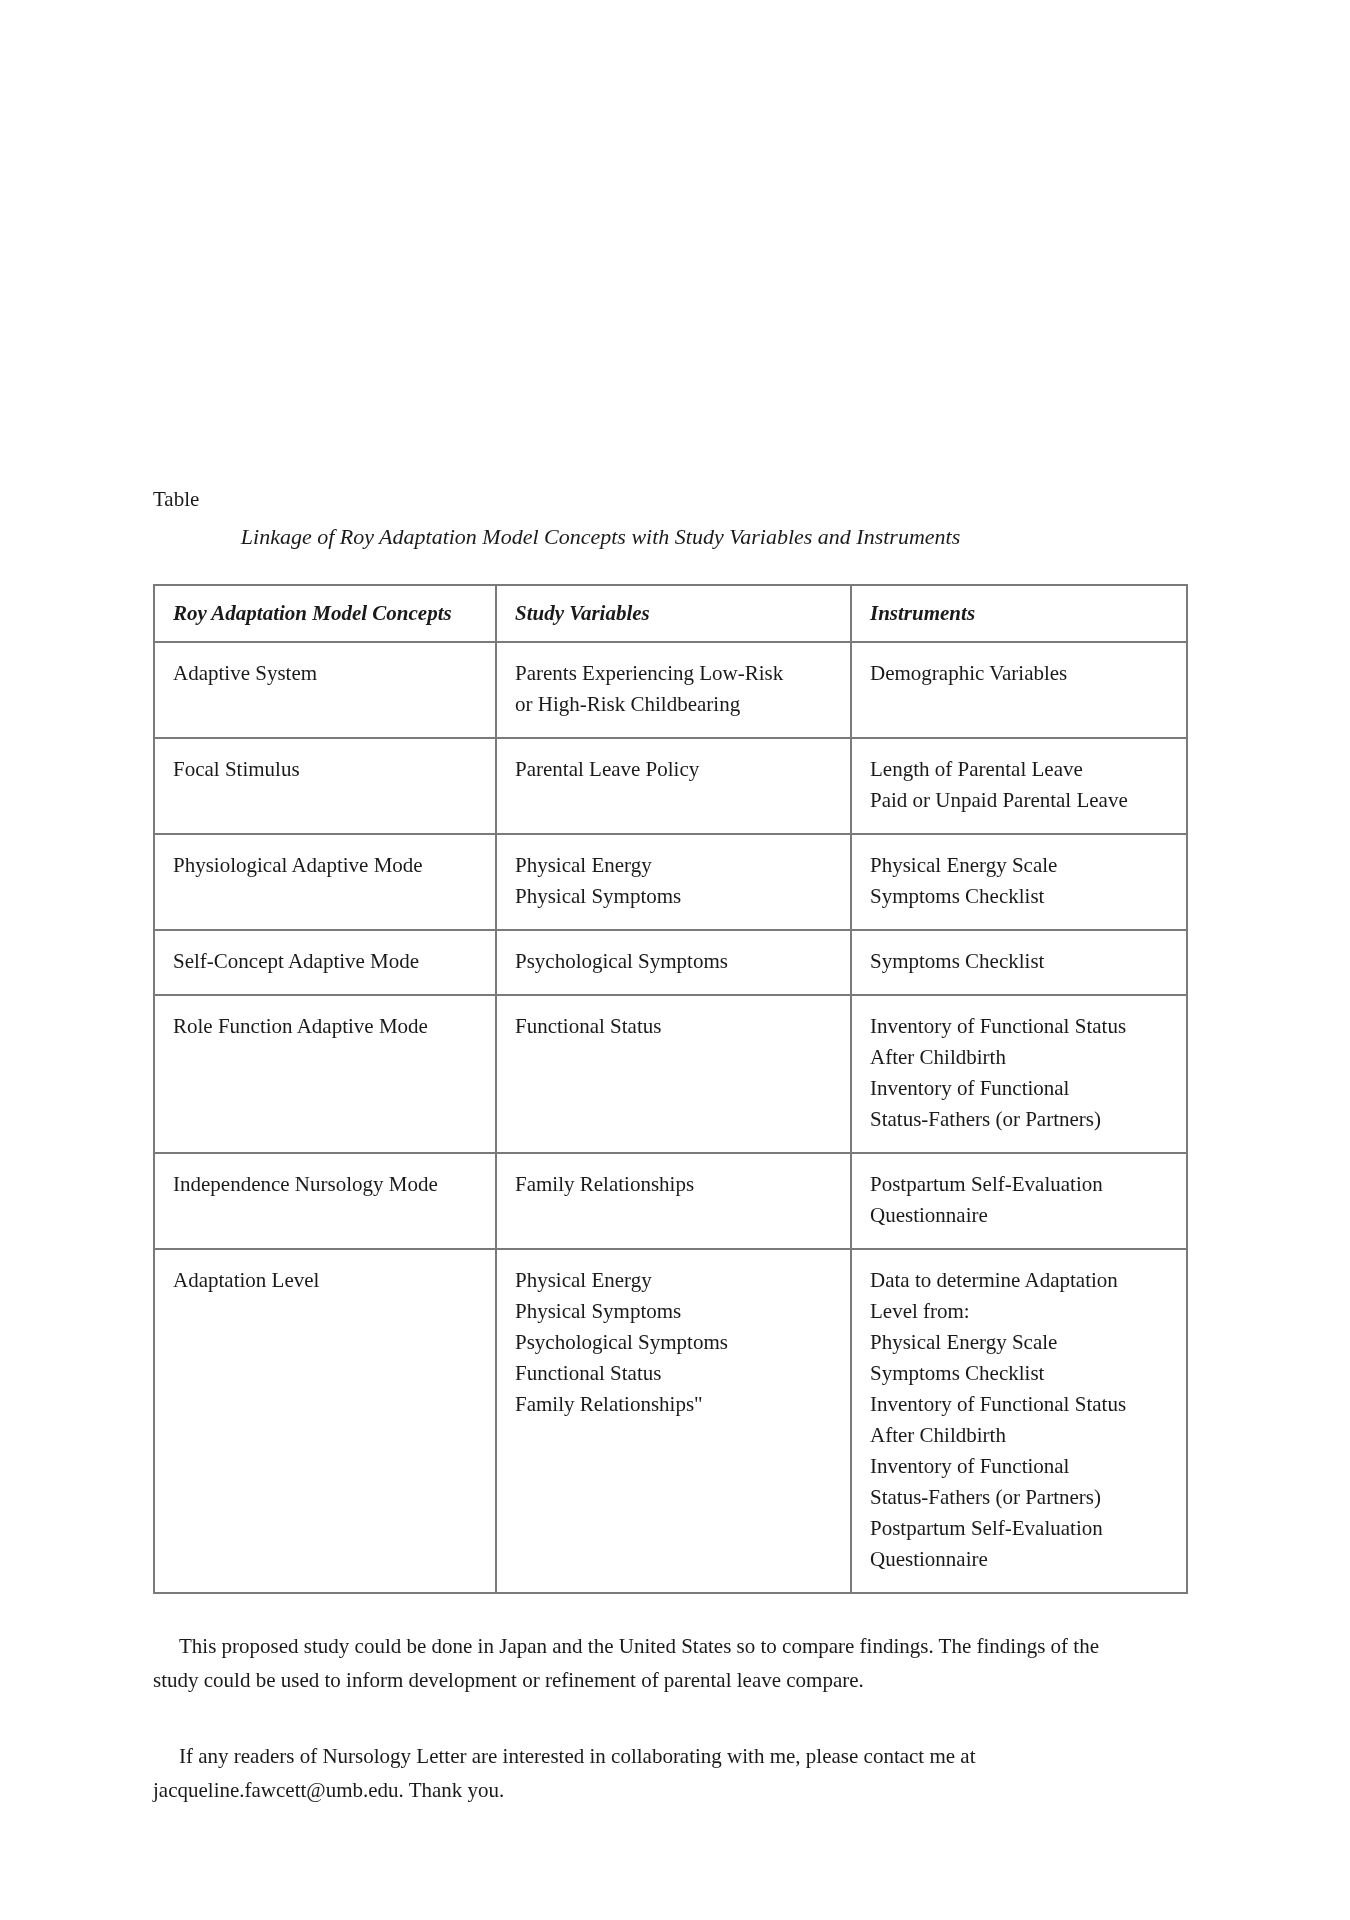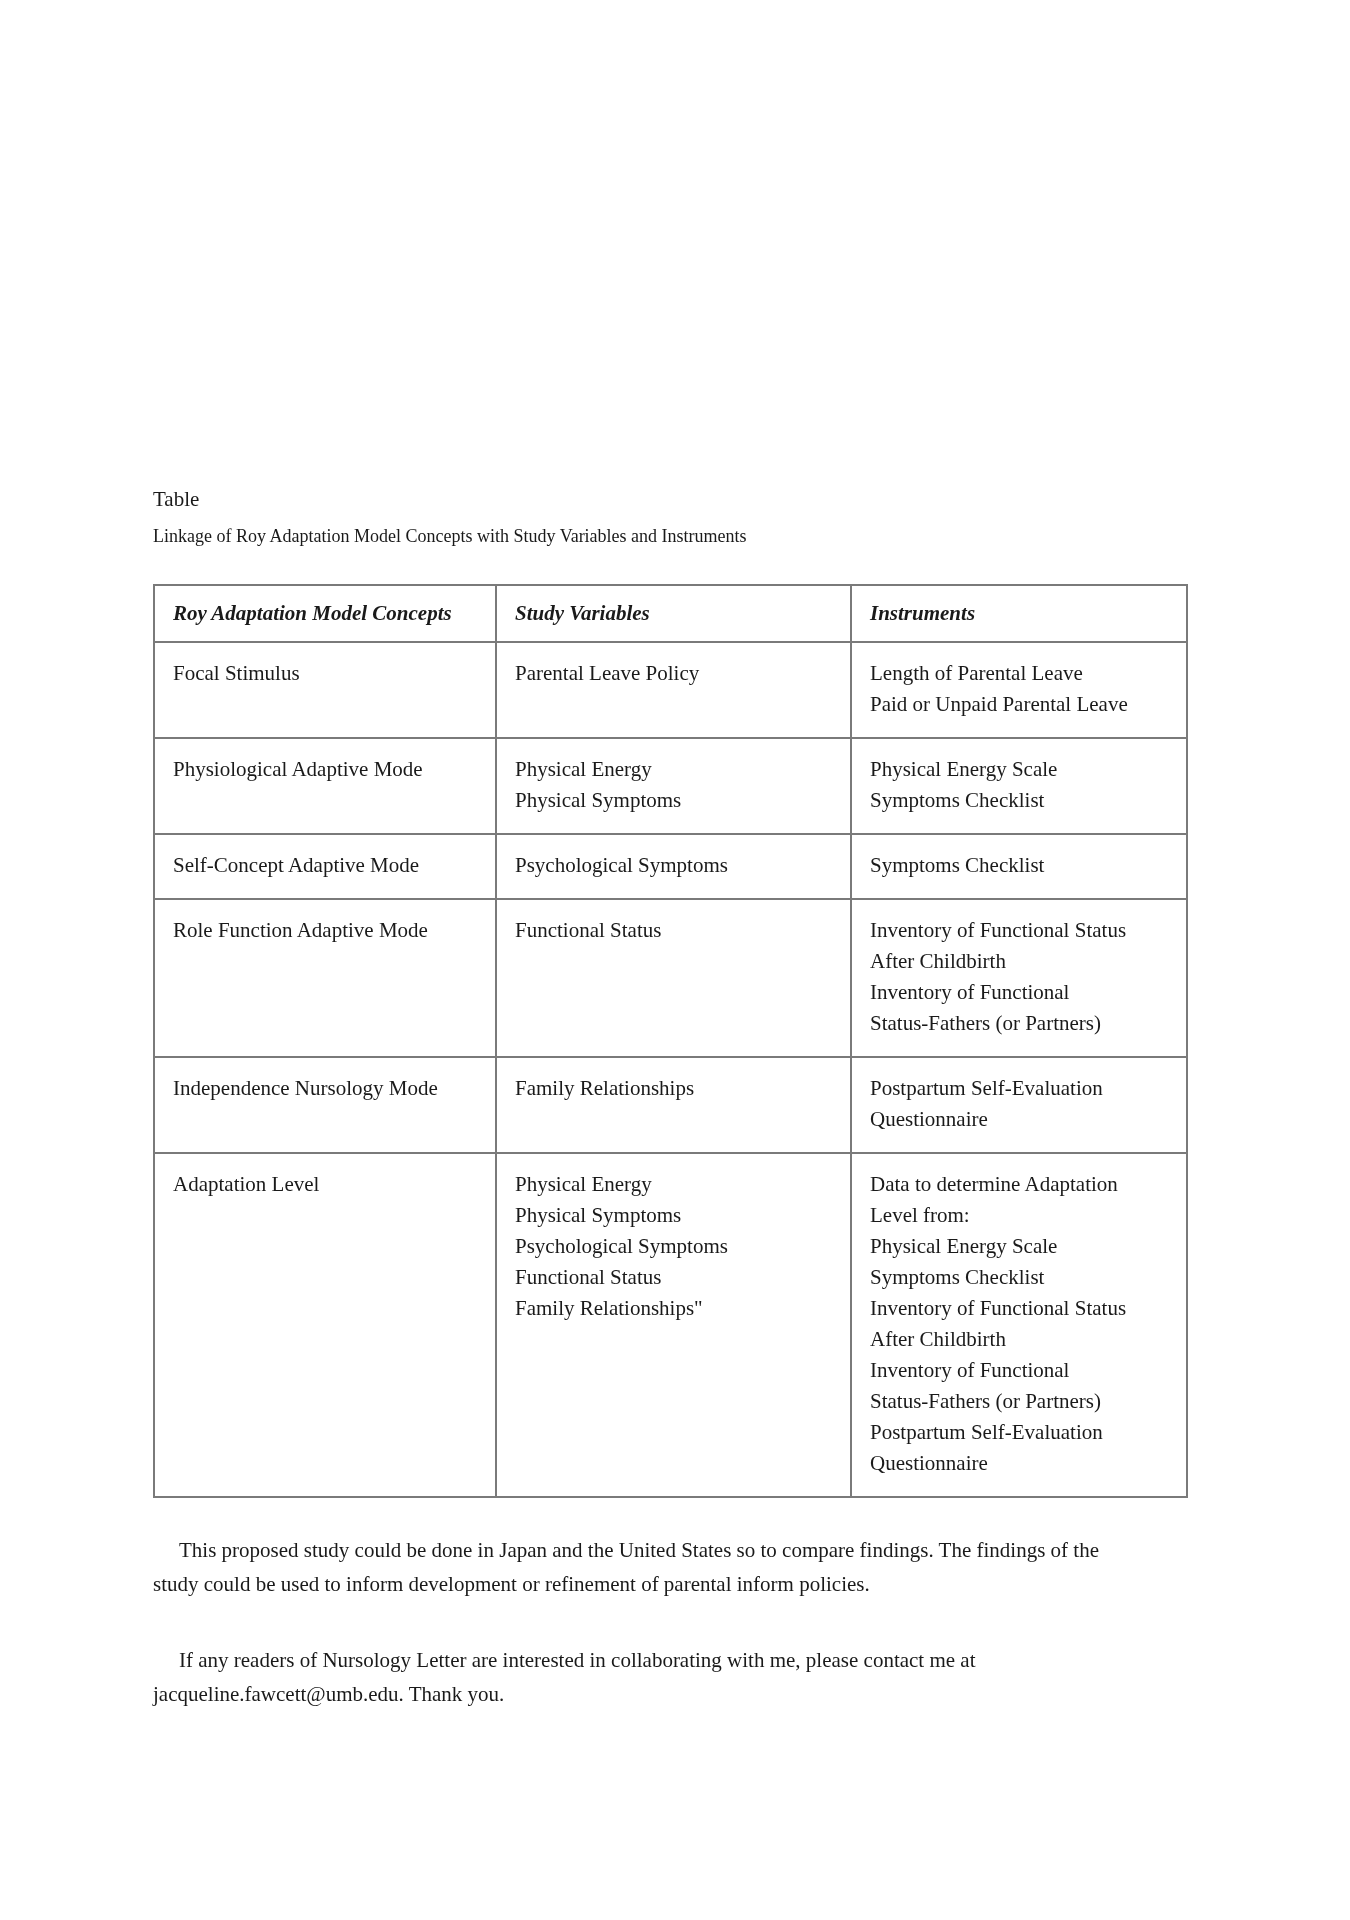--- a/index.html
+++ b/index.html
@@ -22,23 +22,25 @@
     position: relative;
     width: 1168px;
     height: 1920px;
     padding: 484px 120px 0 153px;
   }
   .doc-heading .table-label {
     font-size: 21px;
     line-height: 31px;
   }
   .doc-heading .table-caption {
-    font-size: 18px;
+    font-size: 22px;
     line-height: 31px;
+    font-style: italic;
     margin-top: 6px;
+    text-align: center;
   }
   table.linkage-table {
     border-collapse: collapse;
     margin-top: 32px;
     table-layout: fixed;
     width: 1033px;
   }
   table.linkage-table th,
   table.linkage-table td {
     border: 2px solid var(--border-color);
@@ -88,20 +90,32 @@
     <thead>
       <tr>
         <th>Roy Adaptation Model Concepts</th>
         <th>Study Variables</th>
         <th>Instruments</th>
       </tr>
     </thead>
     <tbody id="table-body">
         <tr>
           <td>
+            <div class="cell-line">Adaptive System</div>
+          </td>
+          <td>
+            <div class="cell-line">Parents Experiencing Low-Risk</div>
+            <div class="cell-line">or High-Risk Childbearing</div>
+          </td>
+          <td>
+            <div class="cell-line">Demographic Variables</div>
+          </td>
+        </tr>
+        <tr>
+          <td>
             <div class="cell-line">Focal Stimulus</div>
           </td>
           <td>
             <div class="cell-line">Parental Leave Policy</div>
           </td>
           <td>
             <div class="cell-line">Length of Parental Leave</div>
             <div class="cell-line">Paid or Unpaid Parental Leave</div>
           </td>
         </tr>
@@ -177,21 +191,21 @@
             <div class="cell-line">Status-Fathers (or Partners)</div>
             <div class="cell-line">Postpartum Self-Evaluation</div>
             <div class="cell-line">Questionnaire</div>
           </td>
         </tr>
       </tbody>
   </table>
 
   <div class="body-para first" id="para-0">
       <div class="para-line indented">This proposed study could be done in Japan and the United States so to compare findings. The findings of the</div>
-      <div class="para-line">study could be used to inform development or refinement of parental inform policies.</div>
+      <div class="para-line">study could be used to inform development or refinement of parental leave compare.</div>
     </div>
 
   <div class="body-para second" id="para-1">
       <div class="para-line indented">If any readers of Nursology Letter are interested in collaborating with me, please contact me at</div>
       <div class="para-line">jacqueline.fawcett@umb.edu. Thank you.</div>
     </div>
 
 </div>
 
 </body></html>

